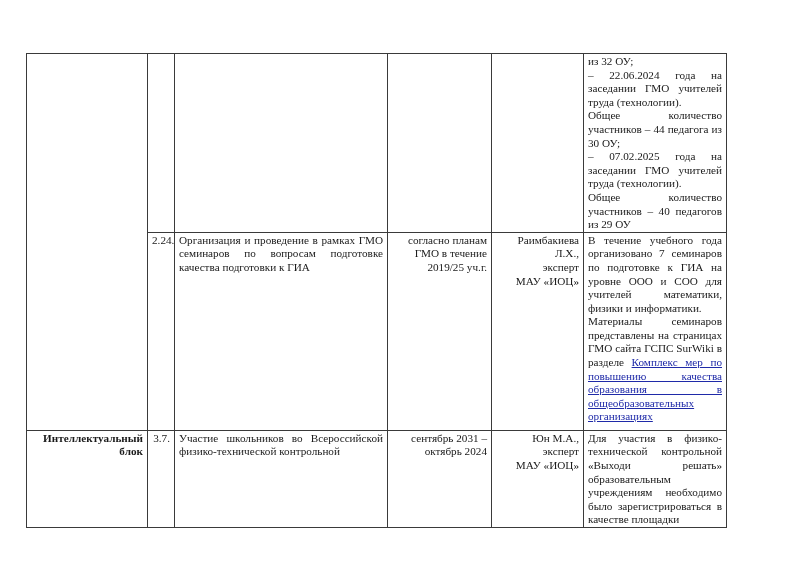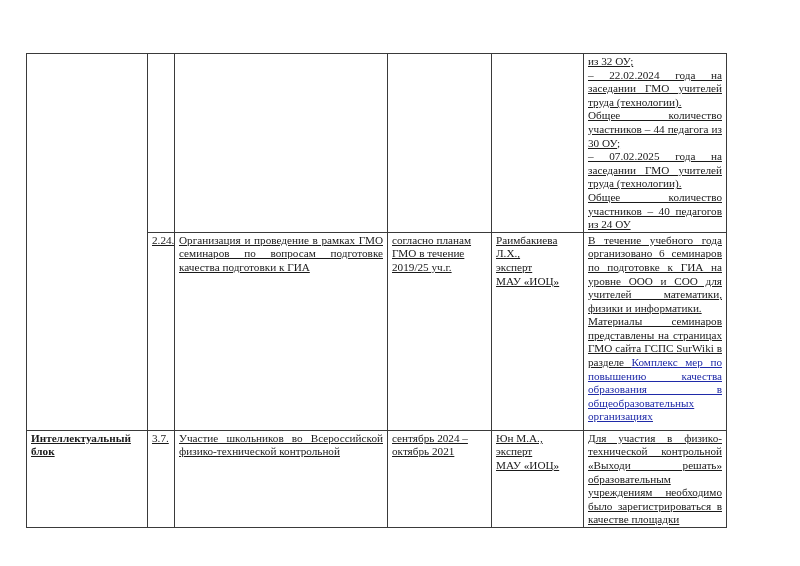--- a/index.html
+++ b/index.html
@@ -1,27 +1,27 @@
 <!DOCTYPE html>
 <html><head>
 <meta charset="utf-8">
 <style>
   html, body { margin:0; padding:0; background:#ffffff; }
   body { width:800px; height:566px; position:relative; overflow:hidden;
          font-family:"Liberation Serif","DejaVu Serif",serif; color:#1a1a1a; }
   .page { position:absolute; left:0; top:0; width:800px; height:566px; background:#fff; }
-  .tbl { position:absolute; left:26px; top:53px; width:638px; border-collapse:collapse; table-layout:fixed;text-decoration:underline; }
+  .tbl { position:absolute; left:26px; top:53px; width:638px; border-collapse:collapse; table-layout:fixed; }
   .tbl td { border:1.4px solid #3a3a3a; vertical-align:top; font-size:11.2px; line-height:13.6px; padding:1px 4px 0 4px; overflow:hidden; }
   .c1 { width:121px; }
   .c2 { width:27px; }
   .c3 { width:213px; }
   .c4 { width:104px; }
   .c5 { width:92px; }
   .c6 { width:143px; }
-  .center { text-align:left; }
+  .center { text-align:right; }
   .justify { text-align:justify; text-align-last:left; }
   .just-full { text-align:justify; }
   .bold { font-weight:bold; }
   .line { display:block; }
   .jl { display:block; text-align:justify; text-align-last:justify; }
   a.link { color:#1f2aa8; text-decoration:underline; }
   .r1 td { height:170px; }
   .r2 td { height:196px; }
   .r3 td { height:91px;margin-left:48px; }
 </style>
@@ -40,54 +40,54 @@
     </colgroup>
     <tbody>
         <tr class="r1">
       <td rowspan="2"></td>
       <td></td>
       <td></td>
       <td></td>
       <td></td>
       <td>
         <span class="line">из 32 ОУ;</span>
-        <span class="jl">– 22.02.2024 года на</span>
+        <span class="jl">– 22.06.2024 года на</span>
         <span class="jl">заседании ГМО учителей</span>
         <span class="line">труда (технологии).</span>
         <span class="jl">Общее количество</span>
         <span class="jl">участников – 44 педагога из</span>
         <span class="line">30 ОУ;</span>
         <span class="jl">– 07.02.2025 года на</span>
         <span class="jl">заседании ГМО учителей</span>
         <span class="line">труда (технологии).</span>
         <span class="jl">Общее количество</span>
         <span class="jl">участников – 40 педагогов</span>
-        <span class="line">из 24 ОУ</span>
+        <span class="line">из 29 ОУ</span>
       </td>
     </tr>
     <tr class="r2">
       <td class="center">2.24.</td>
       <td class="justify">Организация и проведение в рамках ГМО семинаров по вопросам подготовке качества подготовки к ГИА</td>
       <td class="center">согласно планам ГМО в течение 2019/25 уч.г.</td>
       <td class="center">
         <span class="line">Раимбакиева Л.Х.,</span>
         <span class="line">эксперт</span>
         <span class="line">МАУ «ИОЦ»</span>
       </td>
       <td class="justify">
-        <span class="line justify">В течение учебного года организовано 6 семинаров по подготовке к ГИА на уровне ООО и СОО для учителей математики, физики и информатики.</span>
+        <span class="line justify">В течение учебного года организовано 7 семинаров по подготовке к ГИА на уровне ООО и СОО для учителей математики, физики и информатики.</span>
         <span class="justify">Материалы семинаров представлены на страницах ГМО сайта ГСПС SurWiki в разделе</span>
         <a class="link" href="#">Комплекс мер по повышению качества образования в общеобразовательных организациях</a>
       </td>
     </tr>
     <tr class="r3">
       <td class="center bold">Интеллектуальный блок</td>
       <td class="center">3.7.</td>
       <td class="justify">Участие школьников во Всероссийской физико-технической контрольной</td>
-      <td class="center">сентябрь 2024 – октябрь 2021</td>
+      <td class="center">сентябрь 2031 – октябрь 2024</td>
       <td class="center">
         <span class="line">Юн М.А.,</span>
         <span class="line">эксперт</span>
         <span class="line">МАУ «ИОЦ»</span>
       </td>
       <td class="just-full">Для участия в физико-технической контрольной «Выходи решать» образовательным учреждениям необходимо было зарегистрироваться в качестве площадки</td>
     </tr>
   </tbody>
     </table>
 </div>

